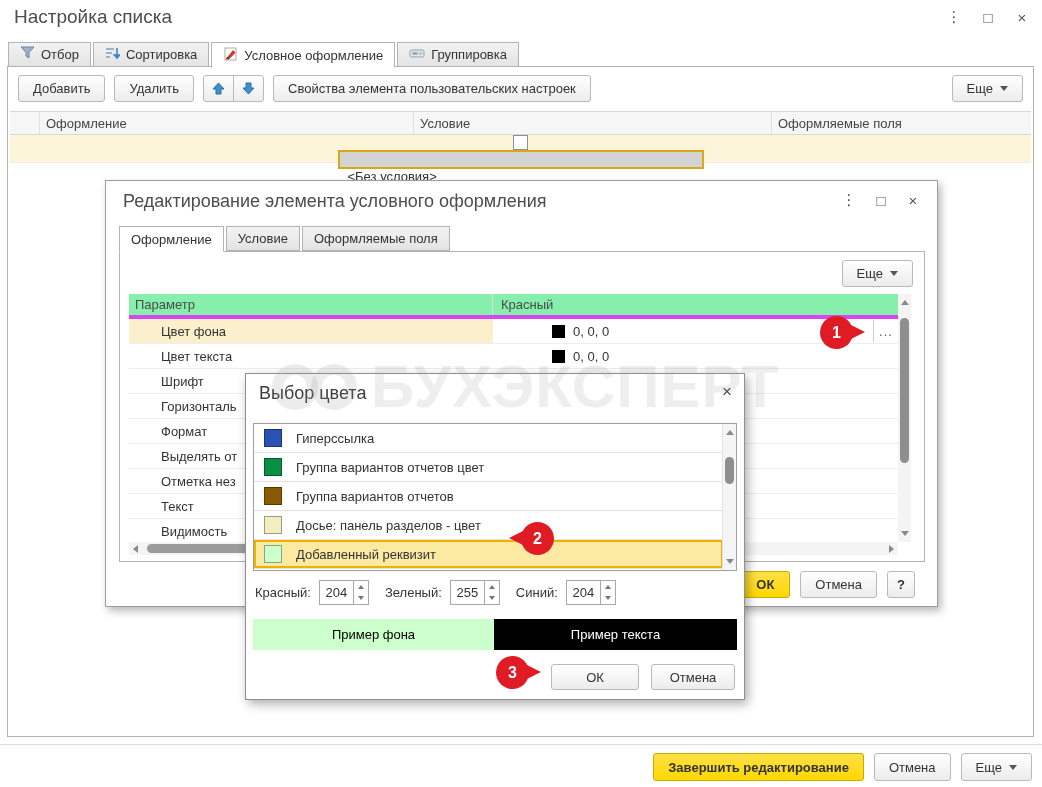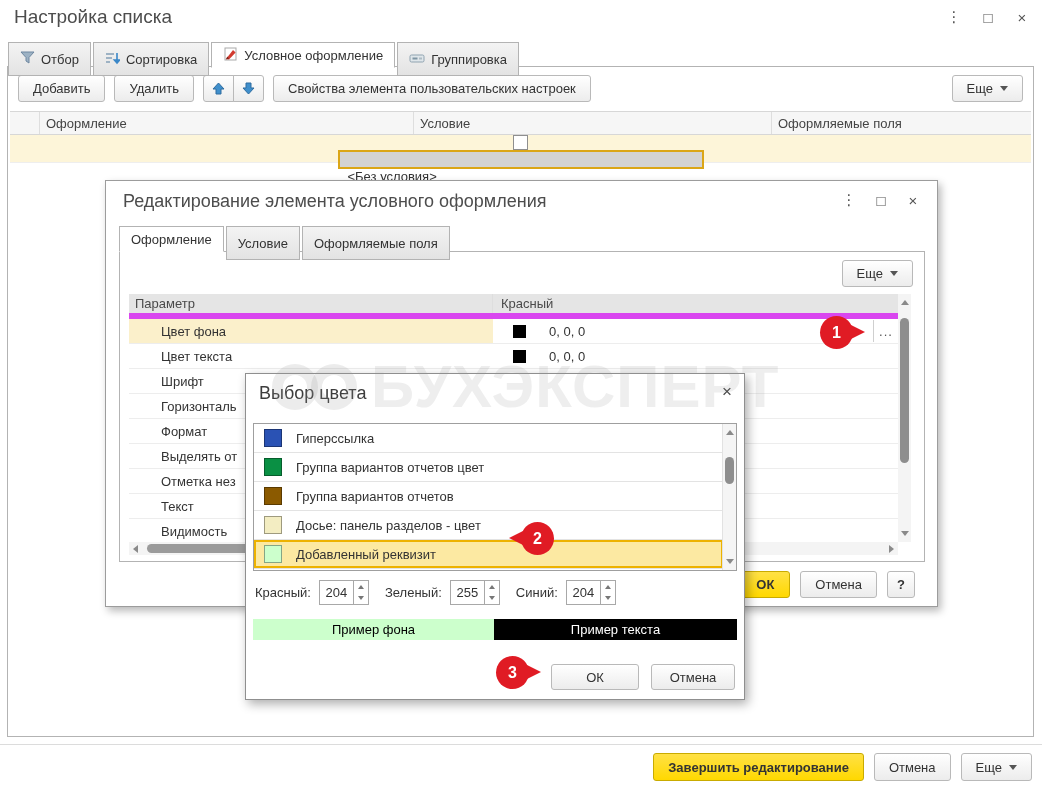--- a/index.html
+++ b/index.html
@@ -7,21 +7,21 @@
   #app{position:relative;width:1042px;height:787px;background:#fff;overflow:hidden;}
 
   
   .btn{display:inline-flex;align-items:center;justify-content:center;background:linear-gradient(#ffffff,#ececec);
        border:1px solid #b9b9b9;border-radius:3px;padding:0 14px;height:27px;font-size:13px;color:#333;
        cursor:pointer;box-sizing:border-box;white-space:nowrap;}
   .btn-yellow{background:linear-gradient(#ffe145,#ffd800);border-color:#c9ab00;font-weight:bold;}
   .caret{width:0;height:0;border-left:4px solid transparent;border-right:4px solid transparent;border-top:5px solid #555;margin-left:7px;}
   .checkbox{width:13px;height:13px;border:1px solid #8f8f8f;background:#fff;box-sizing:content-box;cursor:pointer;}
 
-  .tab{box-sizing:border-box;height:34px;display:flex;align-items:center;gap:6px;padding:0 11px;
+  .tab{box-sizing:border-box;height:25px;display:flex;align-items:center;gap:6px;padding:0 11px;
        background:linear-gradient(#f3f3f3,#e3e3e3);border:1px solid #b3b3b3;margin-right:2px;color:#333;cursor:pointer;position:relative;}
   .tab.active{background:#fff;border-bottom-color:#fff;z-index:4;height:26px;}
 
   .win-controls{position:absolute;display:flex;align-items:center;color:#555;}
   .wc{width:20px;height:20px;display:flex;align-items:center;justify-content:center;cursor:pointer;font-size:15px;}
 
   
   .main-title{position:absolute;left:14px;top:6px;font-size:19px;color:#4d4d4d;}
   .main-controls{top:7px;right:10px;gap:14px;}
   .tabstrip{position:absolute;left:8px;top:42px;display:flex;z-index:3;}
@@ -52,26 +52,26 @@
   
   .dlg1{position:absolute;left:105px;top:180px;width:833px;height:427px;background:#fff;border:1px solid #9c9c9c;
         box-shadow:3px 4px 8px rgba(0,0,0,0.28);z-index:10;box-sizing:border-box;}
   .dlg1-title{position:absolute;left:17px;top:10px;font-size:18px;color:#4d4d4d;}
   .dlg1-controls{top:9px;right:14px;gap:12px;}
   .dlg1-tabs{position:absolute;left:13px;top:45px;display:flex;z-index:3;}
   .inner-panel{position:absolute;left:13px;top:70px;width:806px;height:311px;border:1px solid #b3b3b3;box-sizing:border-box;background:#fff;}
   .inner-more{position:absolute;right:11px;top:8px;}
 
   .pgrid{position:absolute;left:9px;top:42px;right:13px;bottom:6px;}
-  .phead{display:flex;height:25px;background:#e5e5e5;border-bottom:6px solid #d946ef;box-sizing:border-box;margin-right:13px;color:#4a4a4a;}
+  .phead{display:flex;height:25px;background:#86efac;border-bottom:4px solid #d946ef;box-sizing:border-box;margin-right:13px;color:#4a4a4a;}
   .ph1{width:364px;display:flex;align-items:center;padding-left:6px;border-right:1px solid #dedede;box-sizing:border-box;}
   .ph2{flex:1;display:flex;align-items:center;padding-left:8px;}
   .prow{display:flex;height:25px;border-bottom:1px solid #ededed;box-sizing:border-box;margin-right:13px;}
   .prow .p1{width:364px;padding-left:32px;box-sizing:border-box;display:flex;align-items:center;}
-  .prow .p2{flex:1;display:flex;align-items:center;gap:23px;padding-left:20px;position:relative;}
+  .prow .p2{flex:1;display:flex;align-items:center;gap:8px;padding-left:20px;position:relative;margin-left:39px;}
   .prow.sel .p1{background:#fbf0cb;}
   .swatch-k{width:13px;height:13px;background:#000;flex:0 0 auto;}
   .ellipsis{position:absolute;right:0;top:1px;bottom:1px;width:24px;border-left:1px solid #cfcfcf;display:flex;
             align-items:center;justify-content:center;color:#555;cursor:pointer;letter-spacing:1px;}
 
   .vscroll{position:absolute;right:0;top:0;bottom:13px;width:13px;background:#f4f4f4;cursor:pointer;}
   .vthumb{position:absolute;left:2px;top:24px;width:9px;height:145px;background:#8e8e8e;border-radius:5px;}
   .sarr{position:absolute;width:0;height:0;left:3px;}
   .sarr.up{top:6px;border-left:4px solid transparent;border-right:4px solid transparent;border-bottom:5px solid #8a8a8a;}
   .sarr.down{bottom:6px;border-left:4px solid transparent;border-right:4px solid transparent;border-top:5px solid #8a8a8a;}
@@ -99,21 +99,21 @@
 
   .rgbrow{position:absolute;left:9px;top:206px;display:flex;align-items:center;gap:16px;}
   .rgbgroup{display:flex;align-items:center;gap:8px;}
   .spin{display:flex;height:25px;border:1px solid #a8a8a8;box-sizing:border-box;background:#fff;}
   .spin-val{width:33px;display:flex;align-items:center;justify-content:center;}
   .spin-btns{width:14px;border-left:1px solid #a8a8a8;display:flex;flex-direction:column;}
   .spin-up,.spin-down{flex:1;display:flex;align-items:center;justify-content:center;cursor:pointer;}
   .spin-up::after{content:"";width:0;height:0;border-left:3px solid transparent;border-right:3px solid transparent;border-bottom:4px solid #777;}
   .spin-down::after{content:"";width:0;height:0;border-left:3px solid transparent;border-right:3px solid transparent;border-top:4px solid #777;}
 
-  .preview{position:absolute;left:7px;right:7px;top:245px;height:21px;display:flex;}
+  .preview{position:absolute;left:7px;right:7px;top:245px;height:31px;display:flex;}
   .pv-bg{width:241px;display:flex;align-items:center;justify-content:center;color:#000;}
   .pv-tx{flex:1;background:#000;color:#fff;display:flex;align-items:center;justify-content:center;}
   .dlg2-footer{position:absolute;right:9px;bottom:9px;display:flex;gap:12px;}
   .dlg2-footer .btn{height:26px;}
   .btn-ok2{width:88px;} .btn-cancel2{width:84px;}
 
   
   .badge{position:absolute;z-index:30;width:48px;height:33px;pointer-events:none;}
   .b-circle{position:absolute;width:33px;height:33px;border-radius:50%;background:#e01b24;color:#fff;display:flex;
             align-items:center;justify-content:center;font-size:16px;font-weight:bold;}

